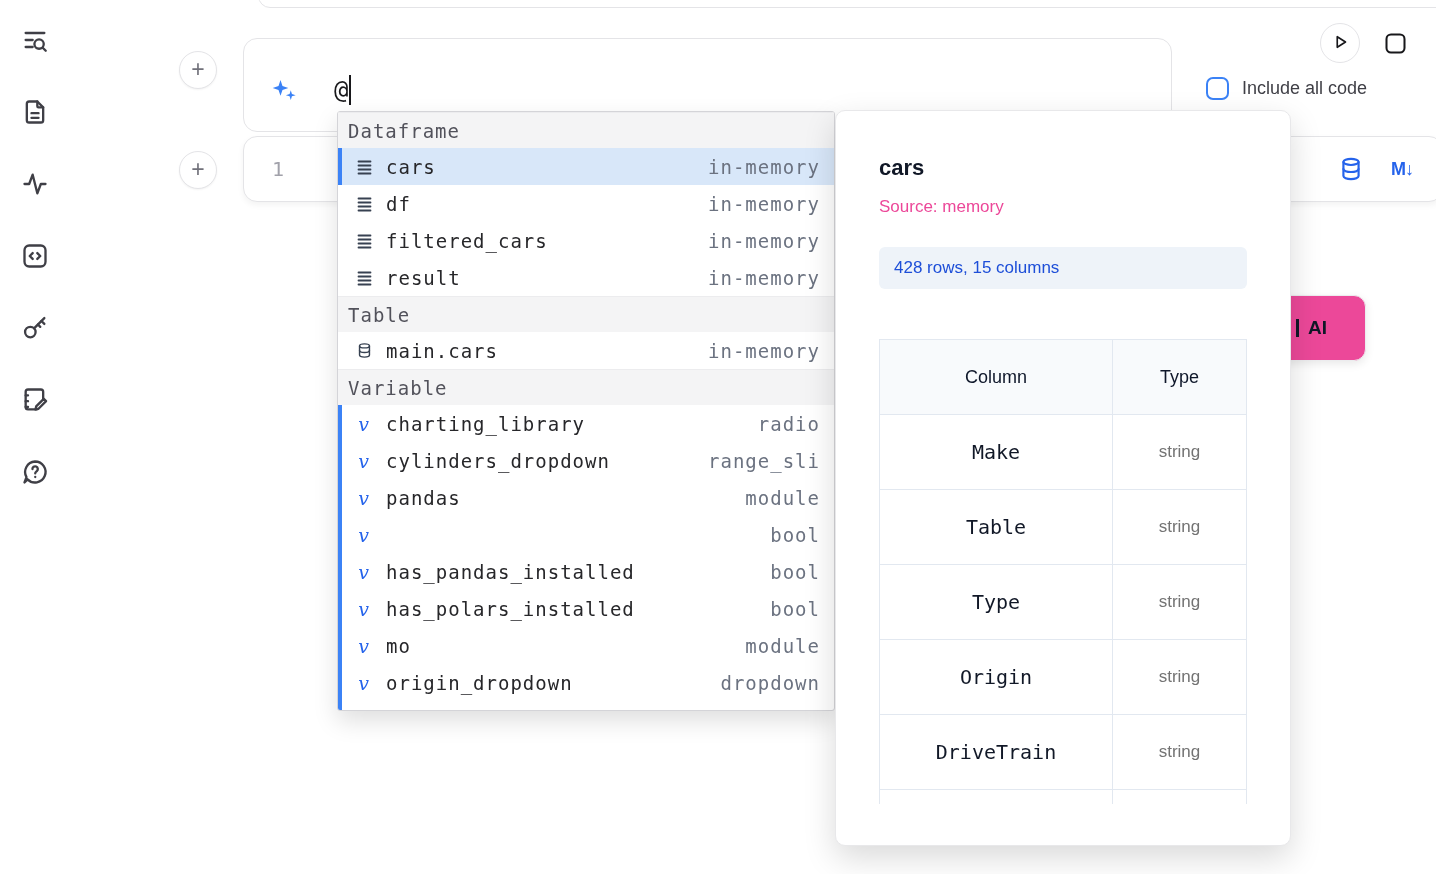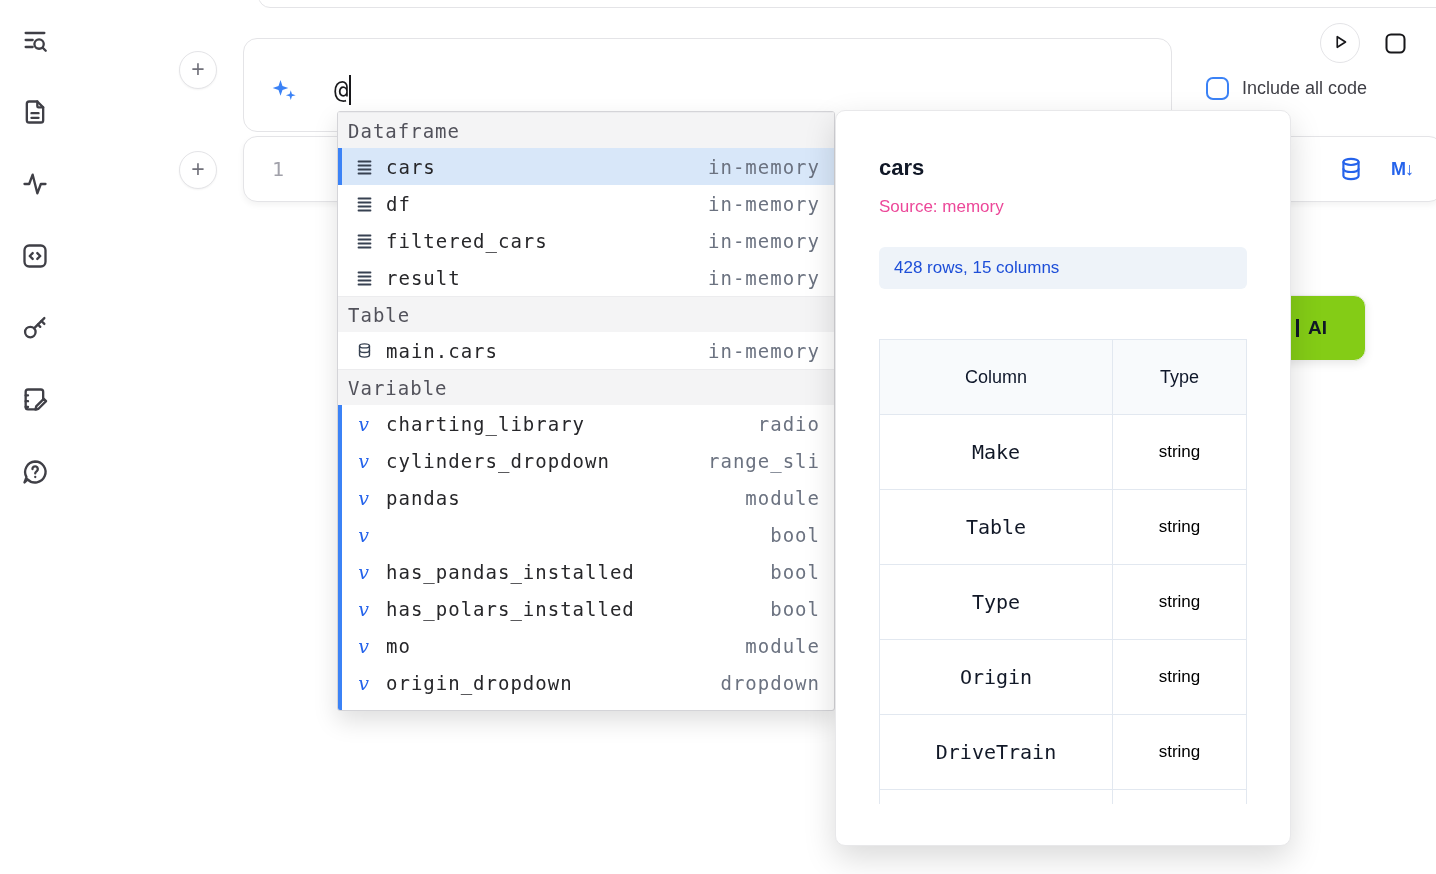--- a/index.html
+++ b/index.html
@@ -66,42 +66,42 @@
     color: #27272a; padding-right: 14px; border-left: 4px solid transparent; cursor: pointer; }
   .ac-item.selected { background: #d8e7f9; border-left-color: #3b82f6; }
   .ac-item.variable { border-left-color: #3b82f6; }
   .ac-icon { width: 44px; flex: none; display: flex; align-items: center; justify-content: center; color: #374151; }
   .ac-name { white-space: pre; }
   .ac-type { margin-left: auto; color: #6b7280; white-space: pre; }
   .vi { font-family: "DejaVu Serif", serif; font-style: italic; color: #2563eb; font-size: 19px; }
 
   
   .bg-ai-btn { position: absolute; left: 1240px; top: 295px; width: 126px; height: 66px;
-    background: #84cc16; border: 1px solid #ececee; border-radius: 12px;
+    background: #ec4899; border: 1px solid #ececee; border-radius: 12px;
     box-shadow: 0 3px 10px rgba(0,0,0,.09); z-index: 8;
     display: flex; align-items: center; justify-content: flex-end; padding-right: 38px; gap: 9px;
     font-weight: 700; font-size: 19px; color: #111827; cursor: pointer; }
   .bg-ai-btn .bar { width: 3px; height: 18px; background: #111827; }
 
   
   .preview { position: absolute; left: 835px; top: 110px; width: 456px; height: 736px;
     background: #fff; border: 1px solid #e8e8ea; border-radius: 10px;
     box-shadow: 0 12px 32px rgba(0,0,0,.15); z-index: 20;
     padding: 44px 43px 0 43px; overflow: hidden; }
   .pv-title { margin: 0; font-size: 22px; font-weight: 700; color: #111827; }
   .pv-src { margin-top: 16px; font-size: 17px; color: #ec4899; }
   .shape-badge { margin-top: 30px; background: #eef3f9; border-radius: 6px; padding: 11px 15px;
     font-size: 17px; color: #1d4ed8; }
   .tbl-wrap { margin-top: 50px; max-height: 465px; overflow: hidden; }
   .pv-table { width: 100%; border-collapse: collapse; }
   .pv-table th, .pv-table td { border: 1px solid #e2e8f0; text-align: center; padding: 25px 16px; line-height: 24px; }
   .pv-table th { background: #f8fafc; font-size: 18px; font-weight: 500; color: #0f172a; }
   .pv-table th:first-child, .pv-table td:first-child { width: 233px; }
   .col-name { font-family: "DejaVu Sans Mono", monospace; font-size: 20px; color: #111827; }
-  .col-type { font-size: 17px; color: #000000; }
+  .col-type { font-size: 17px; color: #737373; }
   tr.partial td { height: 60px; }
 </style>
 </head>
 <body>
 
 <div class="screen">
 
   <div class="prev-cell-edge"></div>
 
   <nav class="sidebar">

